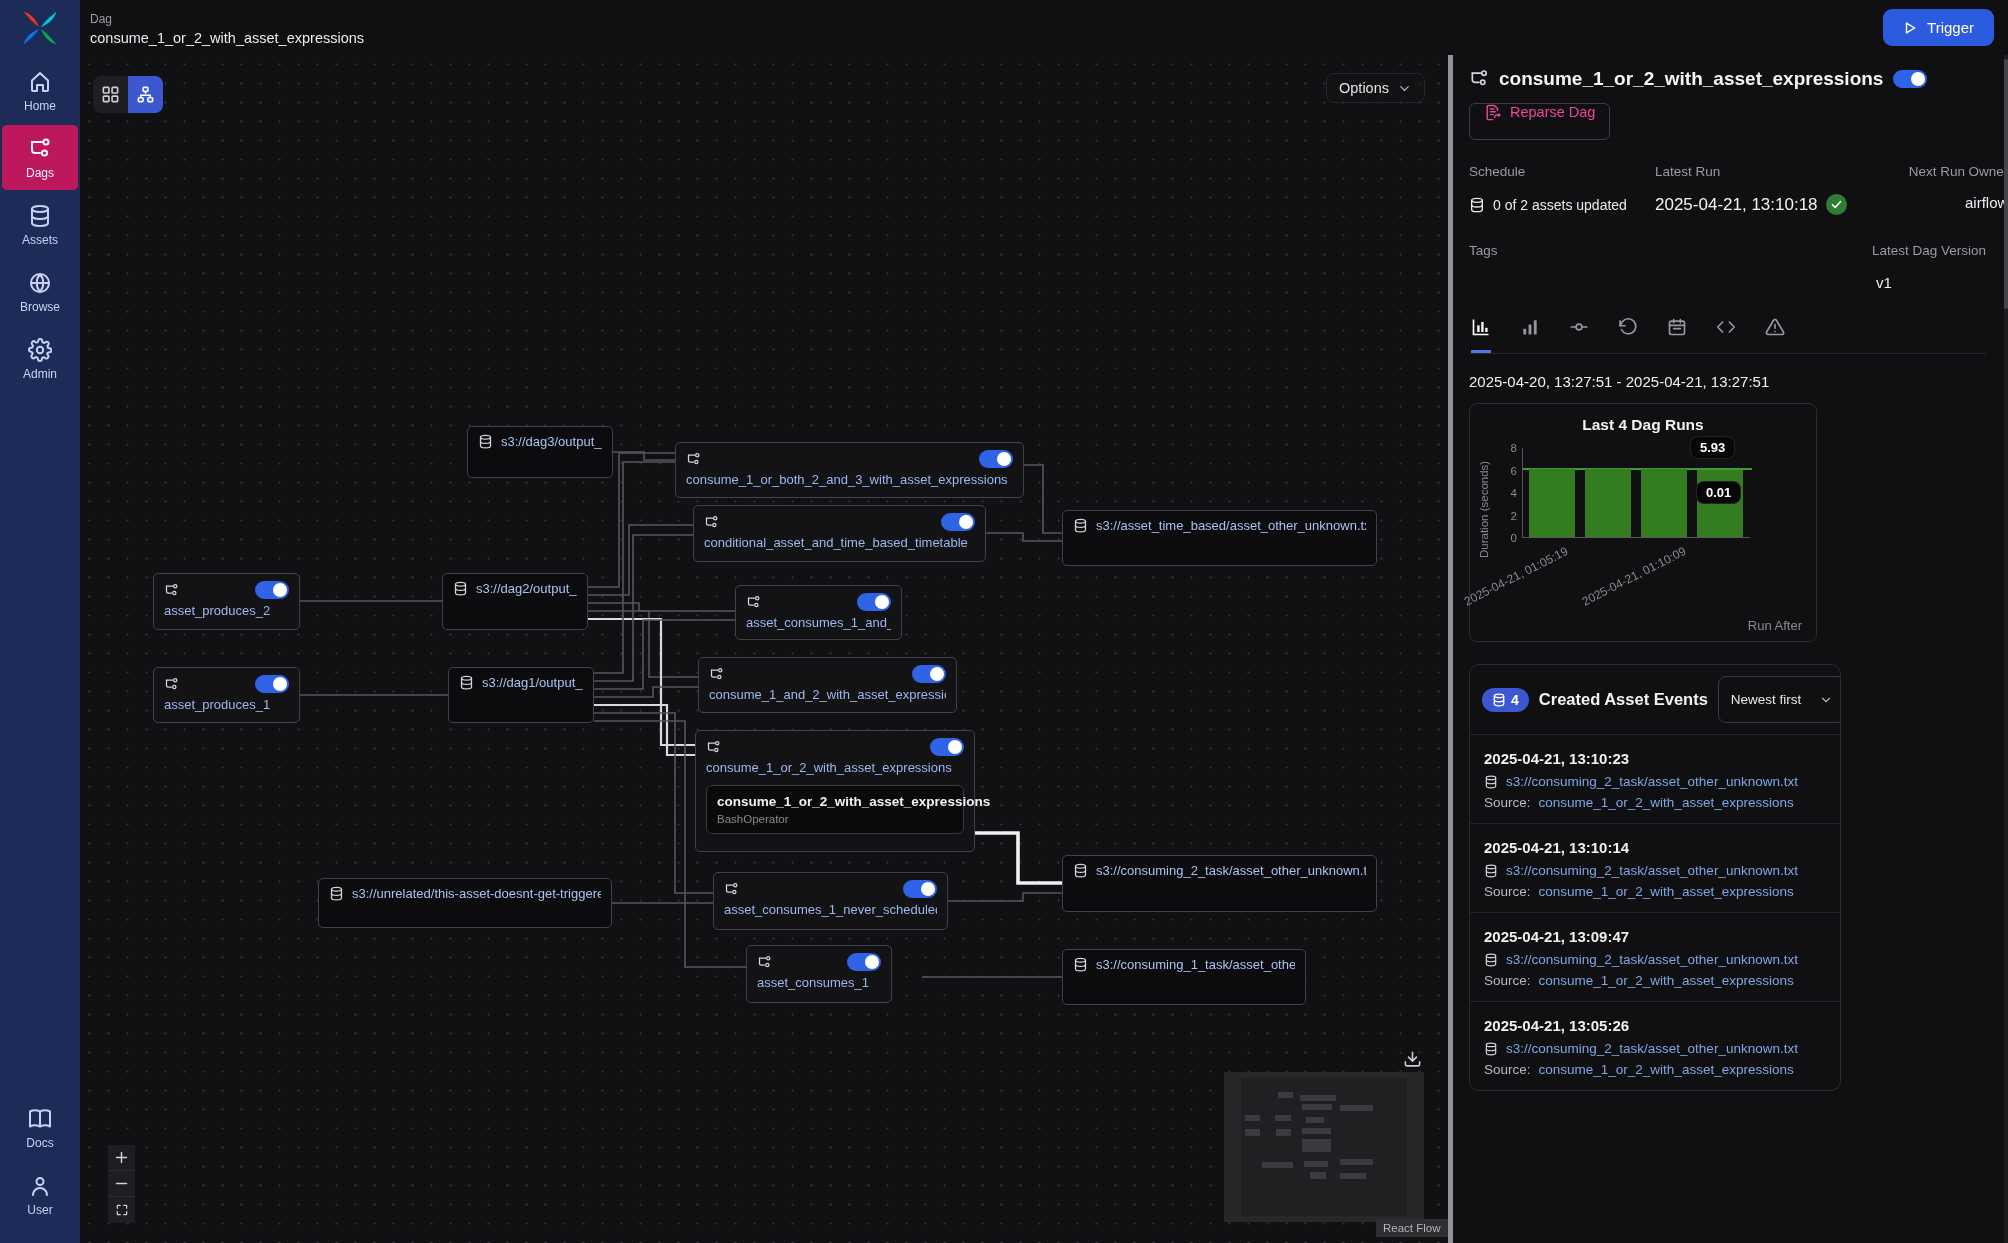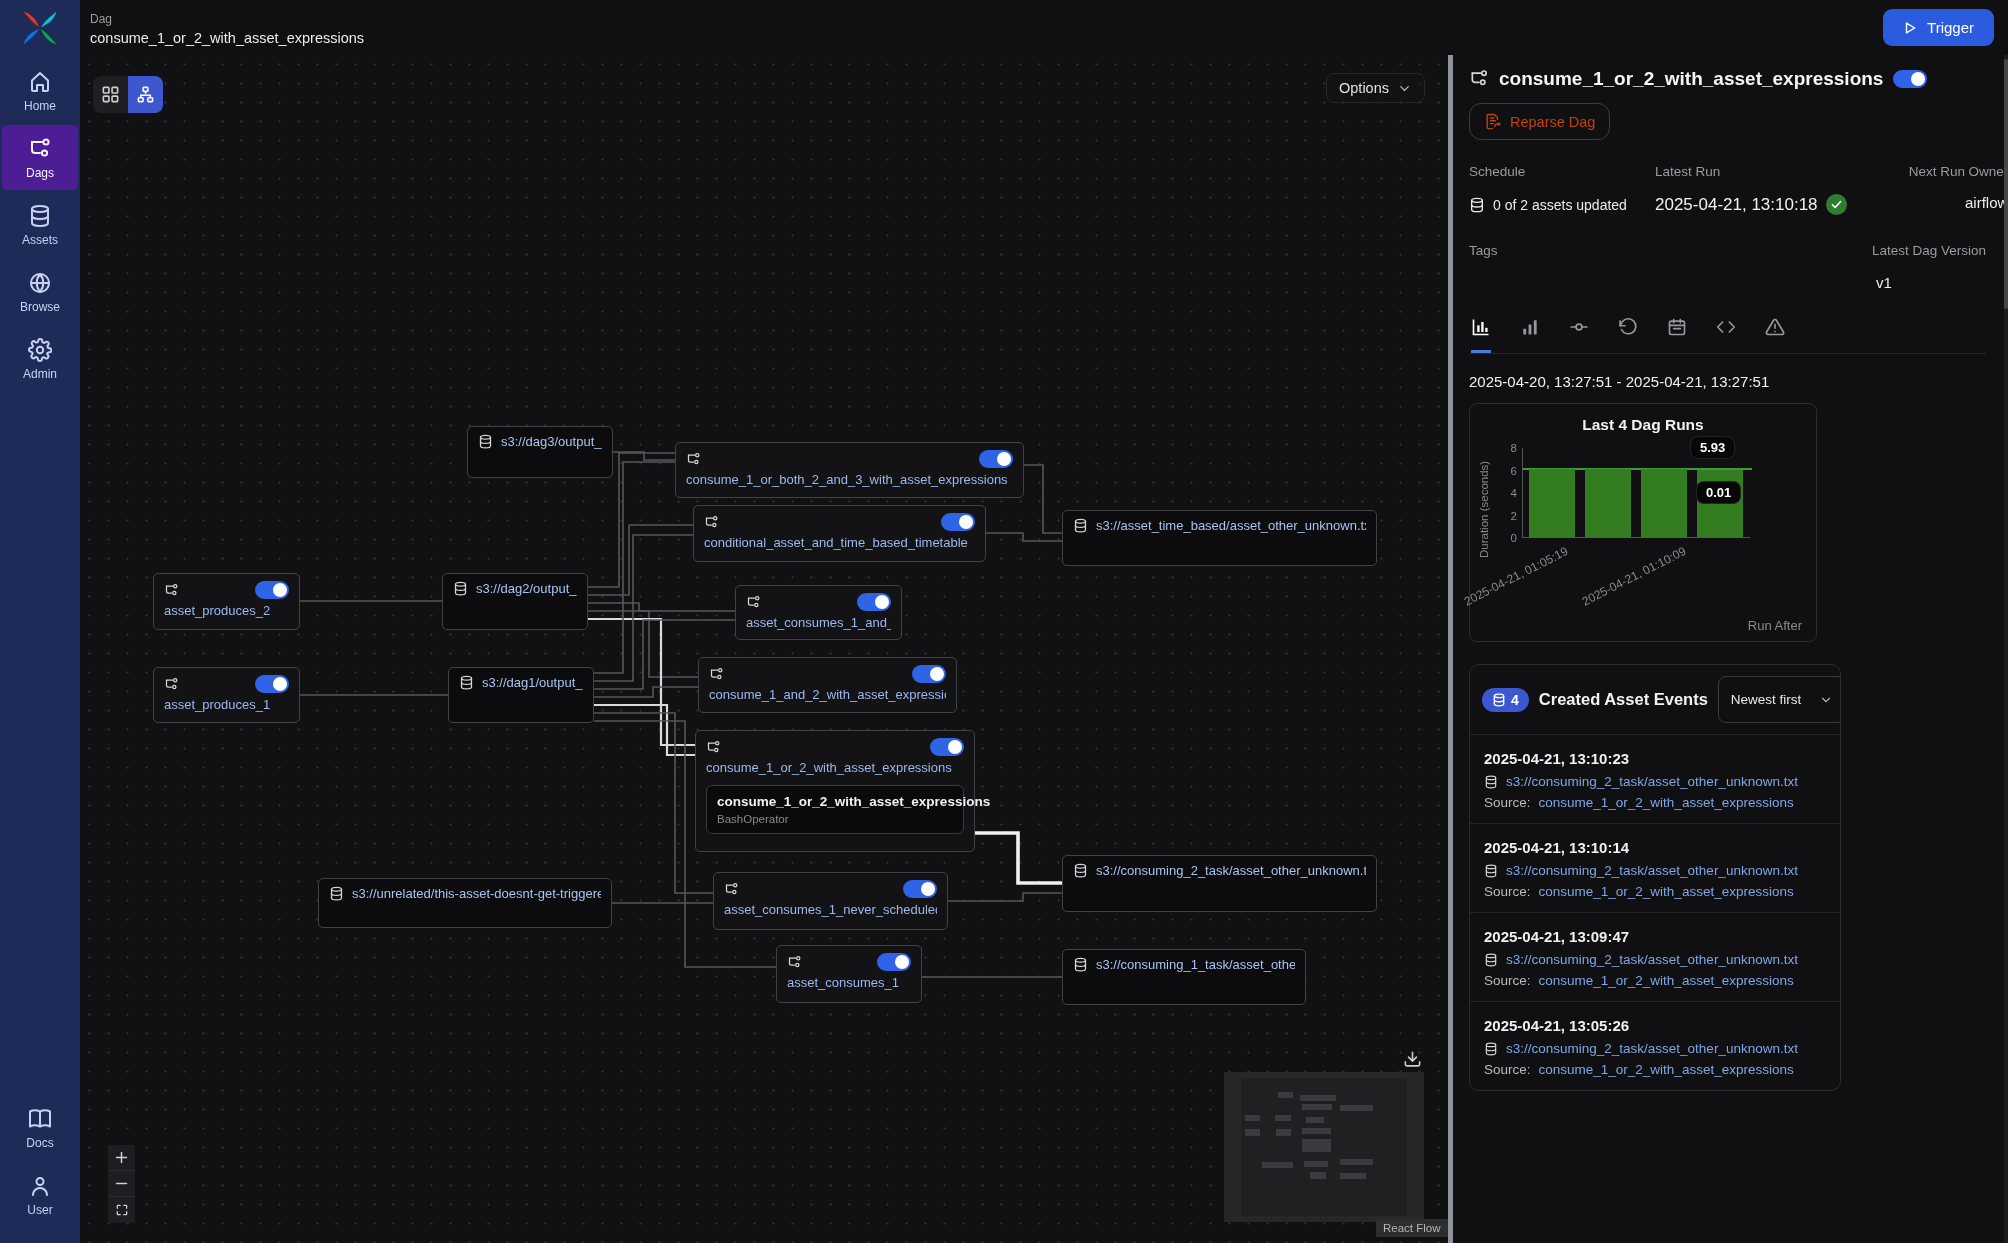--- a/index.html
+++ b/index.html
@@ -7,21 +7,21 @@
     font-family:"Liberation Sans", sans-serif; color:#e8e8ea; }
   .ic { display:inline-flex; align-items:center; justify-content:center; flex:none; }
   .ic svg { width:100%; height:100%; }
 
   
   .sidebar { position:absolute; left:0; top:0; width:80px; height:1243px; background:#1e2b58;
     display:flex; flex-direction:column; align-items:stretch; z-index:30; }
   .logo { height:56px; display:flex; align-items:center; justify-content:center; cursor:pointer; }
   .sb-item { display:flex; flex-direction:column; align-items:center; gap:5px; padding:12px 0 10px;
     margin:2px 2px; border-radius:5px; color:#c6d2f2; cursor:pointer; }
-  .sb-item.active { background:#4c1d95; color:#f2f5ff; }
+  .sb-item.active { background:#be185d; color:#f2f5ff; }
   .sb-label { font-size:12px; }
   .sb-spacer { flex:1; }
 
   
   .topbar { position:absolute; left:80px; top:0; right:0; height:55px; background:#101013;
     display:flex; align-items:center; justify-content:space-between; padding:0 14px 0 10px; z-index:20; }
   .crumbs { padding-top:2px; }
   .breadcrumb { font-size:12px; color:#9b9ba1; margin-bottom:4px; }
   .page-title { font-size:14.5px; color:#ececef; }
   .top-actions { display:flex; align-items:center; gap:12px; }
@@ -84,22 +84,22 @@
   
   .divider { position:absolute; left:1448px; top:55px; width:5px; height:1188px; background:#8e939c; z-index:25; }
   .right-scroll { position:absolute; right:0; top:55px; width:4px; height:1188px; background:#1c1c1f; z-index:26; }
   .right-scroll .thumb { position:absolute; top:4px; left:0; width:4px; height:250px; background:#45454b; border-radius:2px; }
 
   
   .panel { position:absolute; left:1453px; top:55px; right:4px; height:1188px; background:#101013;
     padding:13px 18px 0 16px; overflow:hidden; }
   .p-title-row { display:flex; align-items:center; gap:10px; }
   .p-title { font-size:19px; font-weight:bold; color:#f4f4f6; white-space:nowrap; }
-  .reparse-btn { margin-top:13px; display:inline-flex; align-items:center; gap:9px; border:1px solid #3c3c42;
-    background:transparent; color:#c2410c; font-family:inherit; font-size:14.5px; border-radius:12px;
+  .reparse-btn { margin-top:13px; display:inline-flex; align-items:flex-start; gap:9px; border:1px solid #3c3c42;
+    background:transparent; color:#ec4899; font-family:inherit; font-size:14.5px; border-radius:6px;
     height:37px; padding:0 14px; cursor:pointer; }
   .fields { display:grid; grid-template-columns:186px 218px 92px 1fr; margin-top:24px; row-gap:15px; }
   .f-label { font-size:13.5px; color:#9a9aa0; }
   .f-label.r, .f-value.r { text-align:right; }
   .f-sched { display:flex; align-items:center; gap:8px; font-size:14px; color:#ececef; }
   .f-run { display:flex; align-items:center; gap:8px; font-size:17px; color:#f2f2f4; white-space:nowrap; }
   .check-badge { width:21px; height:21px; border-radius:50%; background:#2e7d32; display:inline-flex;
     align-items:center; justify-content:center; color:#fff; }
   .f-owner { font-size:15px; color:#ececef; }
   .tags-row { display:flex; justify-content:space-between; margin-top:28px; }
@@ -487,21 +487,21 @@
               <svg viewBox="0 0 24 24" fill="none" stroke="currentColor" stroke-width="2" stroke-linecap="round" stroke-linejoin="round">
                 <ellipse cx="12" cy="5" rx="8" ry="3"></ellipse>
                 <path d="M4 5v14c0 1.7 3.6 3 8 3s8-1.3 8-3V5"></path>
                 <path d="M4 12c0 1.7 3.6 3 8 3s8-1.3 8-3"></path>
               </svg>
             </span>
             <span class="nlabel asset">s3://consuming_2_task/asset_other_unknown.txt</span>
           </span>
         </div>
       </div>
-      <div class="gnode dag" style="left:696px;top:890px;width:146px;height:58px;">
+      <div class="gnode dag" style="left:666px;top:890px;width:146px;height:58px;">
     <div class="nrow">
           <span class="ic node-icon" style="width:15px;height:15px">
             <svg viewBox="0 0 24 24" fill="none" stroke="currentColor" stroke-width="2" stroke-linecap="round" stroke-linejoin="round">
               <path d="M4 5h10"></path>
               <circle cx="18" cy="5" r="2.6"></circle>
               <path d="M4 5v8a3 3 0 0 0 3 3h5"></path>
               <circle cx="16.5" cy="16" r="2.6"></circle>
             </svg>
           </span>
           <span class="toggle">

